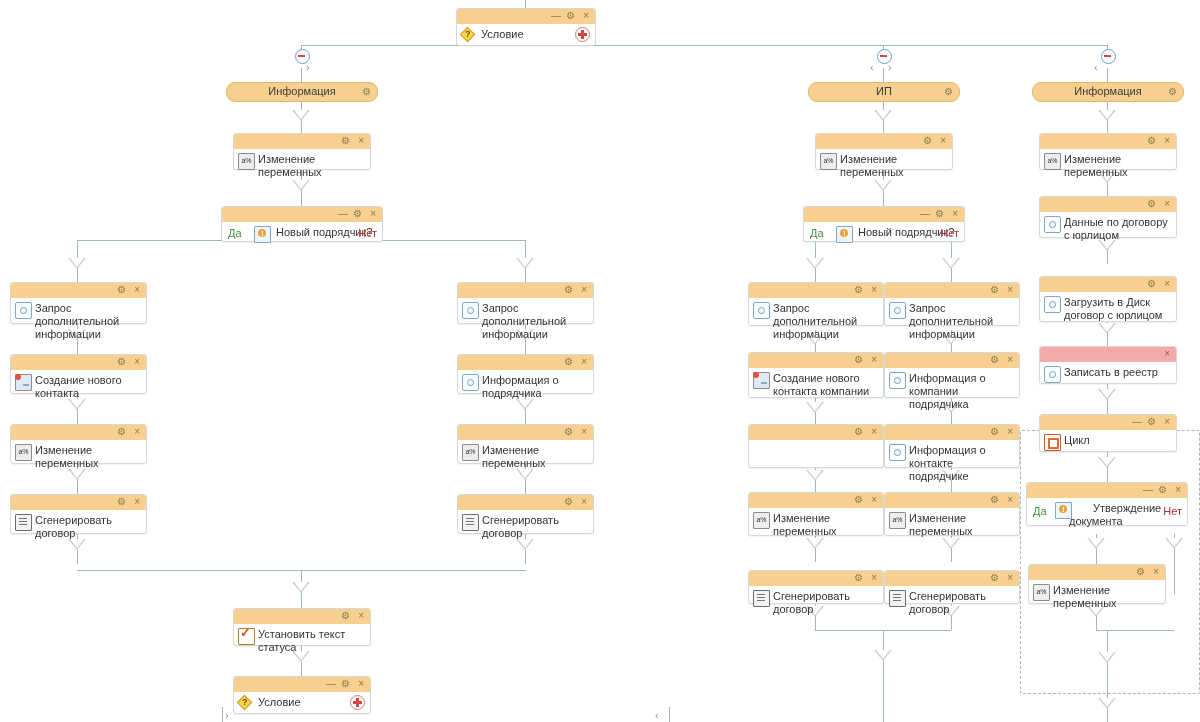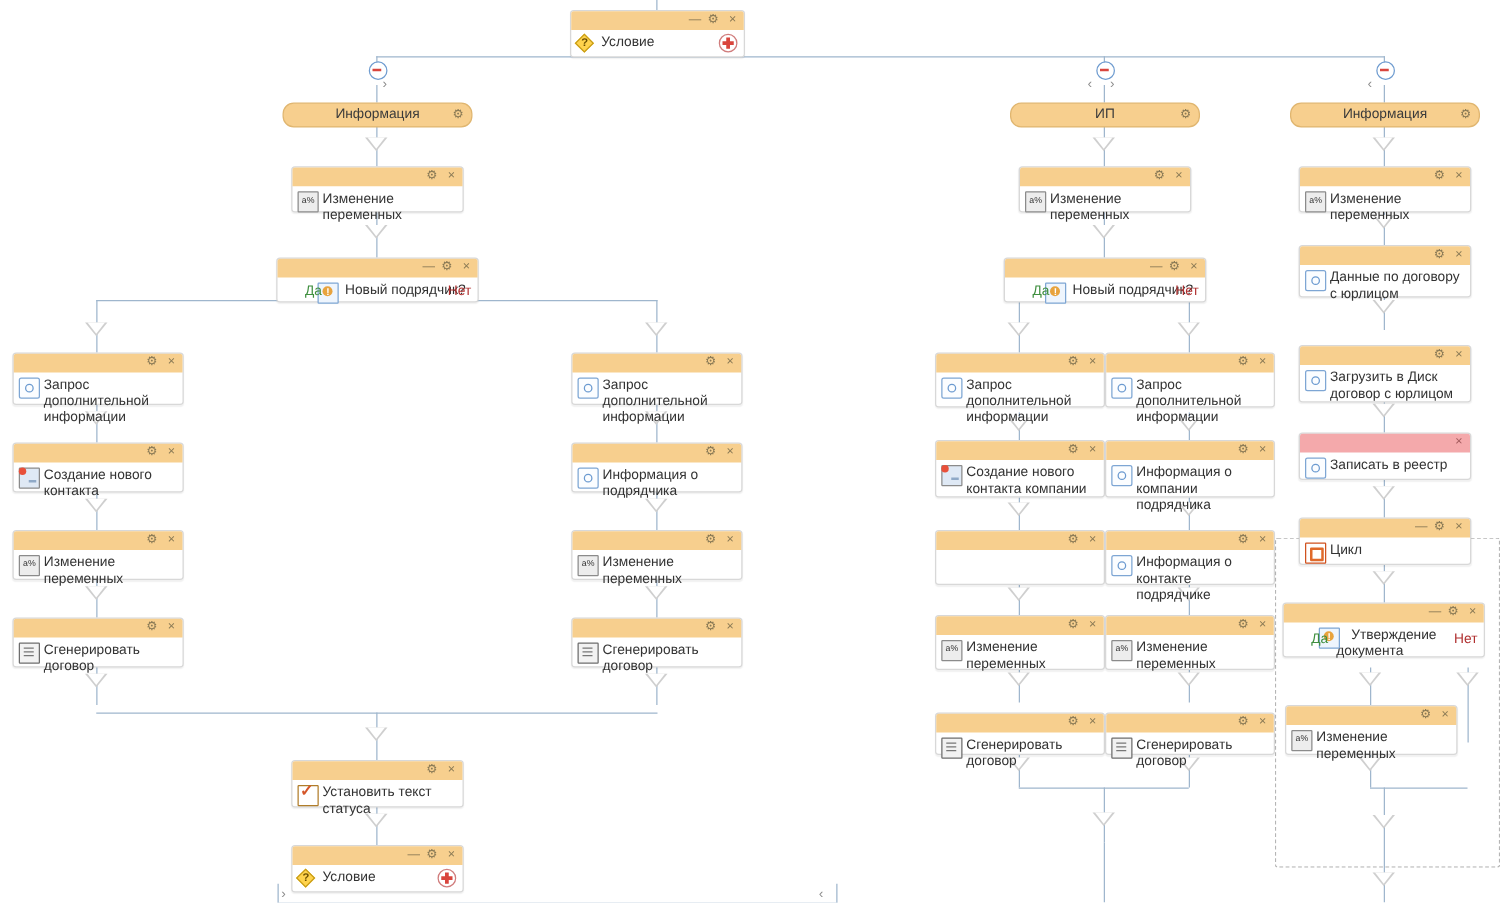--- a/index.html
+++ b/index.html
@@ -69,21 +69,21 @@
   .branch{position:absolute;height:18px;background:#f7cf8e;border:1px solid #e0b670;
      border-radius:9px;text-align:center;line-height:17px;font-size:11px;color:#3b3b3b;}
   .branch .gear{position:absolute;right:6px;top:0;font-size:10px;color:#8a7a55;}
 
   
   .collapse{position:absolute;width:13px;height:13px;border:1px solid #6f9cd0;
      border-radius:50%;background:#fff;}
   .collapse:after{content:"";position:absolute;left:2px;top:5px;width:7px;height:2px;background:#d9453d;}
   .chev{position:absolute;font-size:11px;color:#8d8d8d;line-height:11px;}
 
-  .yes{position:absolute;left:22px;top:20px;font-size:11px;color:#3f8f3f;text-align:right;}
+  .yes{position:absolute;left:6px;top:20px;font-size:11px;color:#3f8f3f;text-align:right;}
   .no{position:absolute;right:5px;top:20px;font-size:11px;color:#b03030;}
 
   .plusbtn{position:absolute;right:5px;top:18px;width:13px;height:13px;border:1px solid #d07c7c;
      border-radius:50%;background:#fff;}
   .plusbtn:before{content:"";position:absolute;left:5px;top:2px;width:3px;height:9px;background:#d9453d;}
   .plusbtn:after{content:"";position:absolute;left:2px;top:5px;width:9px;height:3px;background:#d9453d;}
 
   .loopbox{position:absolute;border:1px dashed #b5b5b5;border-radius:2px;}
   .cap{position:absolute;border:1px solid #9fb6cd;border-top:none;}
   .capchev{position:absolute;font-size:11px;color:#8d8d8d;}
@@ -583,21 +583,21 @@
   <div class="node" style="left:1026px;top:482px;width:160px;height:42px;">
     <div class="hdr">
       <span class="ctl" style="right:34px;">—</span>
       <span class="ctl" style="right:20px;">⚙</span>
       <span class="ctl" style="right:6px;">×</span>
     </div>
     <div class="body" style="padding-left:42px;padding-right:28px;">
       <span class="ico info" style="left:28px;">
           <span class="e">!</span>
         </span>
-      <span style="margin-left:12px;">Утверждение документа</span>
+      <span style="margin-left:24px;">Утверждение документа</span>
     </div>
     <span class="yes" style="top:22px;">Да</span>
     <span class="no" style="top:22px;">Нет</span>
   </div>
 
   <div class="node" style="left:1028px;top:564px;width:136px;height:38px;">
     <div class="hdr">
       <span class="ctl" style="right:20px;">⚙</span>
       <span class="ctl" style="right:6px;">×</span>
     </div>

